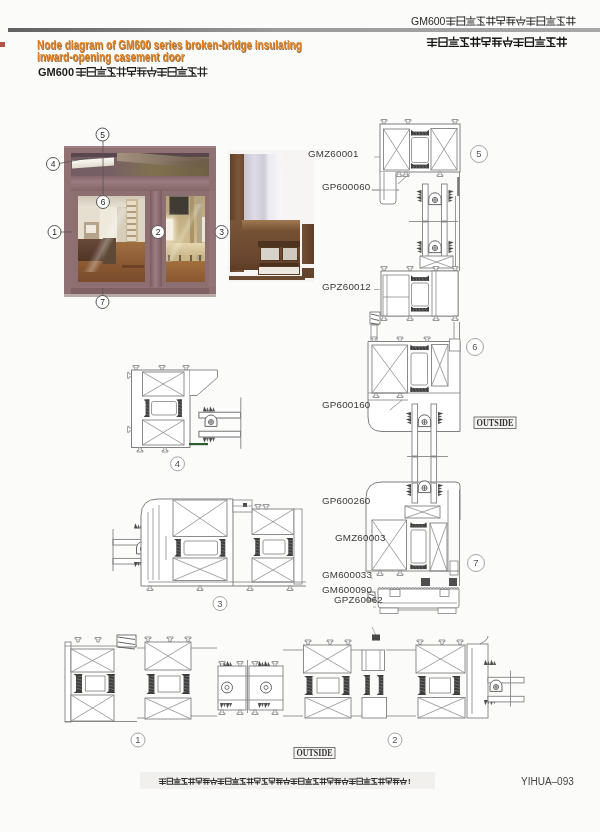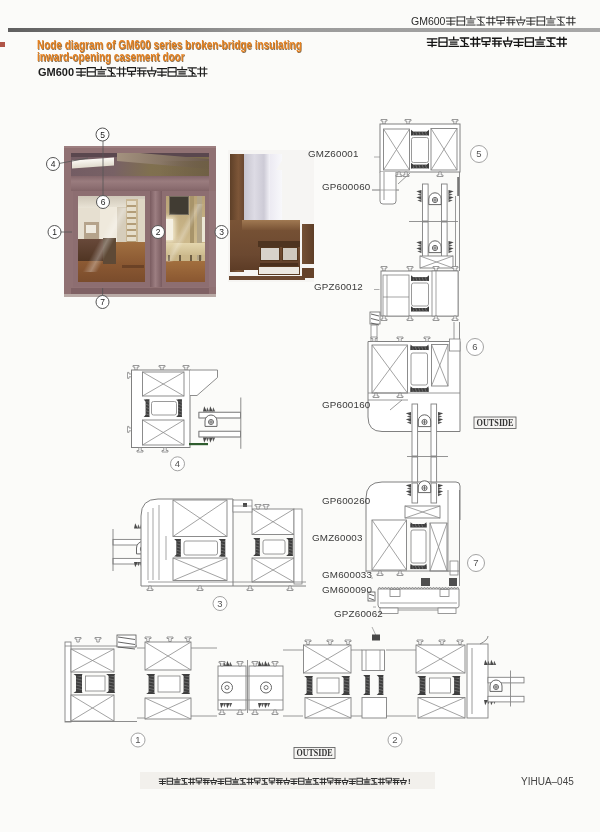--- a/index.html
+++ b/index.html
@@ -4,30 +4,30 @@
 body{width:600px;height:832px;position:relative;background:#fbfbf9;overflow:hidden;font-family:"Liberation Sans",sans-serif}
 </style></head><body>
 <div style="position:absolute;left:8px;top:28px;width:592px;height:3.5px;background:linear-gradient(90deg,#606060,#9a9a9a 45%,#a8a8a8)"></div>
 <div style="position:absolute;left:0;top:42px;width:5px;height:5px;background:#b05548"></div>
 <div style="position:absolute;left:411px;top:15px;font:10.5px 'Liberation Sans',sans-serif;color:#2b2b2b">GM600</div>
 <div style="position:absolute;left:37px;top:37.3px;width:420px;font:bold 13px 'Liberation Sans',sans-serif;color:#e5811f;transform:scaleX(0.765);transform-origin:0 0;letter-spacing:0px;text-shadow:0.8px 0.9px 0 #8a7256;white-space:nowrap">Node diagram of GM600 series broken-bridge insulating</div>
 <div style="position:absolute;left:37px;top:49.3px;font:bold 13px 'Liberation Sans',sans-serif;color:#e5811f;transform:scaleX(0.765);transform-origin:0 0;text-shadow:0.8px 0.9px 0 #8a7256;white-space:nowrap">inward-opening casement door</div>
 <div style="position:absolute;left:38px;top:65.5px;font:bold 11px 'Liberation Sans',sans-serif;color:#1c1c1c">GM600</div>
 <div style="position:absolute;left:308px;top:148.0px;font:9.8px 'Liberation Sans',sans-serif;color:#3a3a3a;letter-spacing:0.2px;z-index:3">GMZ60001</div>
 <div style="position:absolute;left:322px;top:181.0px;font:9.8px 'Liberation Sans',sans-serif;color:#3a3a3a;letter-spacing:0.2px;z-index:3">GP600060</div>
-<div style="position:absolute;left:314px;top:280.5px;font:9.8px 'Liberation Sans',sans-serif;color:#3a3a3a;letter-spacing:0.2px;z-index:3">GPZ60012</div>
+<div style="position:absolute;left:322px;top:280.5px;font:9.8px 'Liberation Sans',sans-serif;color:#3a3a3a;letter-spacing:0.2px;z-index:3">GPZ60012</div>
 <div style="position:absolute;left:322px;top:399.0px;font:9.8px 'Liberation Sans',sans-serif;color:#3a3a3a;letter-spacing:0.2px;z-index:3">GP600160</div>
 <div style="position:absolute;left:322px;top:495.0px;font:9.8px 'Liberation Sans',sans-serif;color:#3a3a3a;letter-spacing:0.2px;z-index:3">GP600260</div>
-<div style="position:absolute;left:312px;top:532.0px;font:9.8px 'Liberation Sans',sans-serif;color:#3a3a3a;letter-spacing:0.2px;z-index:3">GMZ60003</div>
+<div style="position:absolute;left:335px;top:532.0px;font:9.8px 'Liberation Sans',sans-serif;color:#3a3a3a;letter-spacing:0.2px;z-index:3">GMZ60003</div>
 <div style="position:absolute;left:322px;top:569.0px;font:9.8px 'Liberation Sans',sans-serif;color:#3a3a3a;letter-spacing:0.2px;z-index:3">GM600033</div>
 <div style="position:absolute;left:322px;top:584px;font:9.8px 'Liberation Sans',sans-serif;color:#3a3a3a;letter-spacing:0.2px;z-index:3">GM600090</div>
-<div style="position:absolute;left:334px;top:608px;font:9.8px 'Liberation Sans',sans-serif;color:#3a3a3a;letter-spacing:0.2px;z-index:3">GPZ60062</div>
+<div style="position:absolute;left:334px;top:594px;font:9.8px 'Liberation Sans',sans-serif;color:#3a3a3a;letter-spacing:0.2px;z-index:3">GPZ60062</div>
 <div style="position:absolute;left:140px;top:772px;width:295px;height:17px;background:#f2f0ec"></div>
 <div style="position:absolute;left:408px;top:776.5px;font:bold 8px 'Liberation Sans',sans-serif;color:#2e2e2e">!</div>
-<div style="position:absolute;left:521px;top:776px;font:10px 'Liberation Sans',sans-serif;color:#454545;letter-spacing:0px">YIHUA–045</div>
+<div style="position:absolute;left:521px;top:776px;font:10px 'Liberation Sans',sans-serif;color:#454545;letter-spacing:0px">YIHUA–093</div>
 <div style="position:absolute;left:63.5px;top:146px;width:152.5px;height:148px;background:#907173">
  <div style="position:absolute;left:0px;top:0px;right:0px;height:2px;background:#9d7f80"></div>
 
  <div style="position:absolute;left:7.5px;top:6.5px;width:137.5px;height:23px;background:linear-gradient(98deg,#735c63 0%,#786165 32%,#80704f 58%,#7b6a4c 100%);overflow:hidden">
    <div style="position:absolute;left:0px;top:0px;width:100%;height:4px;background:#5a474e"></div>
    <div style="position:absolute;left:1px;top:6.5px;width:42px;height:8px;background:linear-gradient(180deg,#fbf9f4,#e0dbcd);transform:skewY(-4deg)"></div>
    <div style="position:absolute;left:46px;top:-2px;width:94px;height:10px;background:linear-gradient(98deg,#a4927f,#6a594b);transform:skewY(5deg);transform-origin:0 0"></div>
    <div style="position:absolute;left:90px;top:8px;width:50px;height:16px;background:linear-gradient(98deg,rgba(122,106,76,0),#6f5f44)"></div>
  </div>
 

